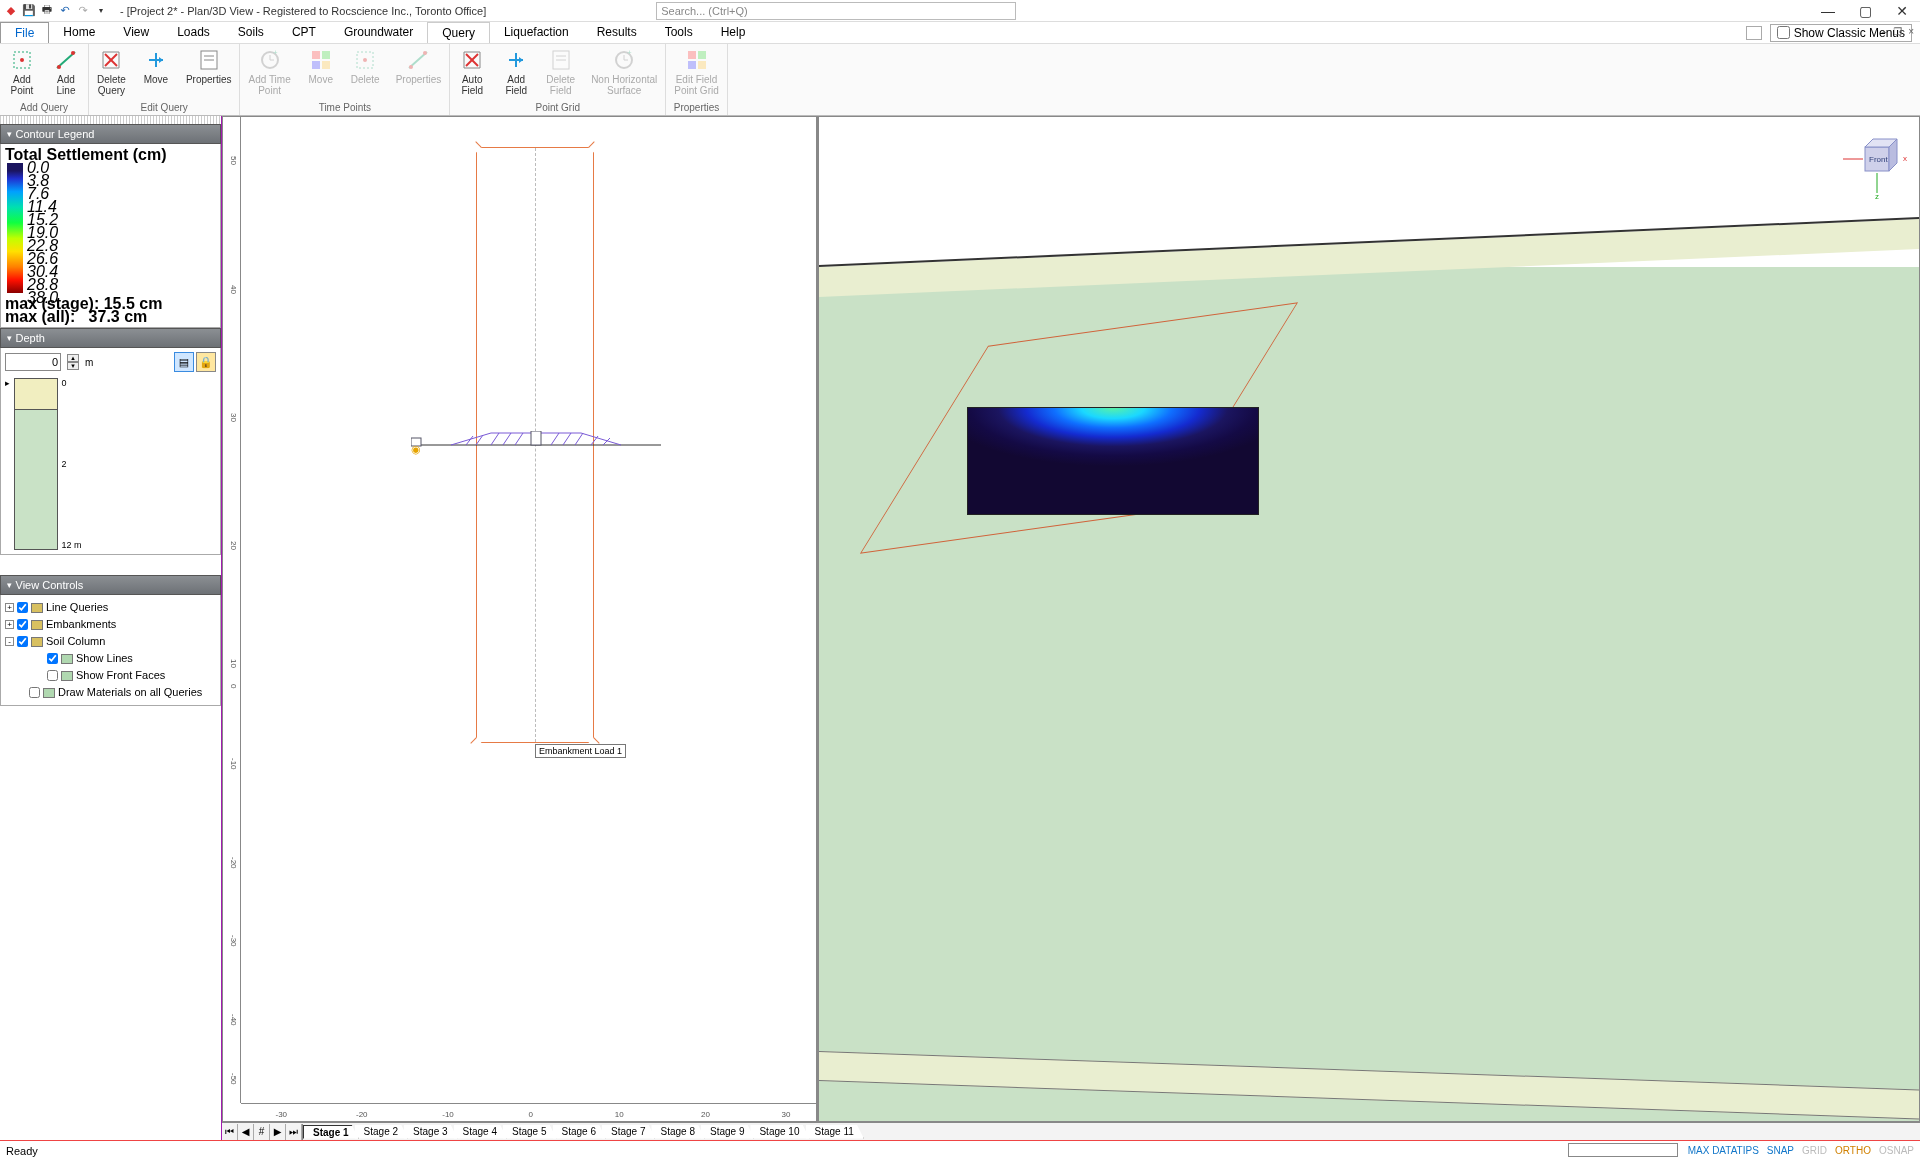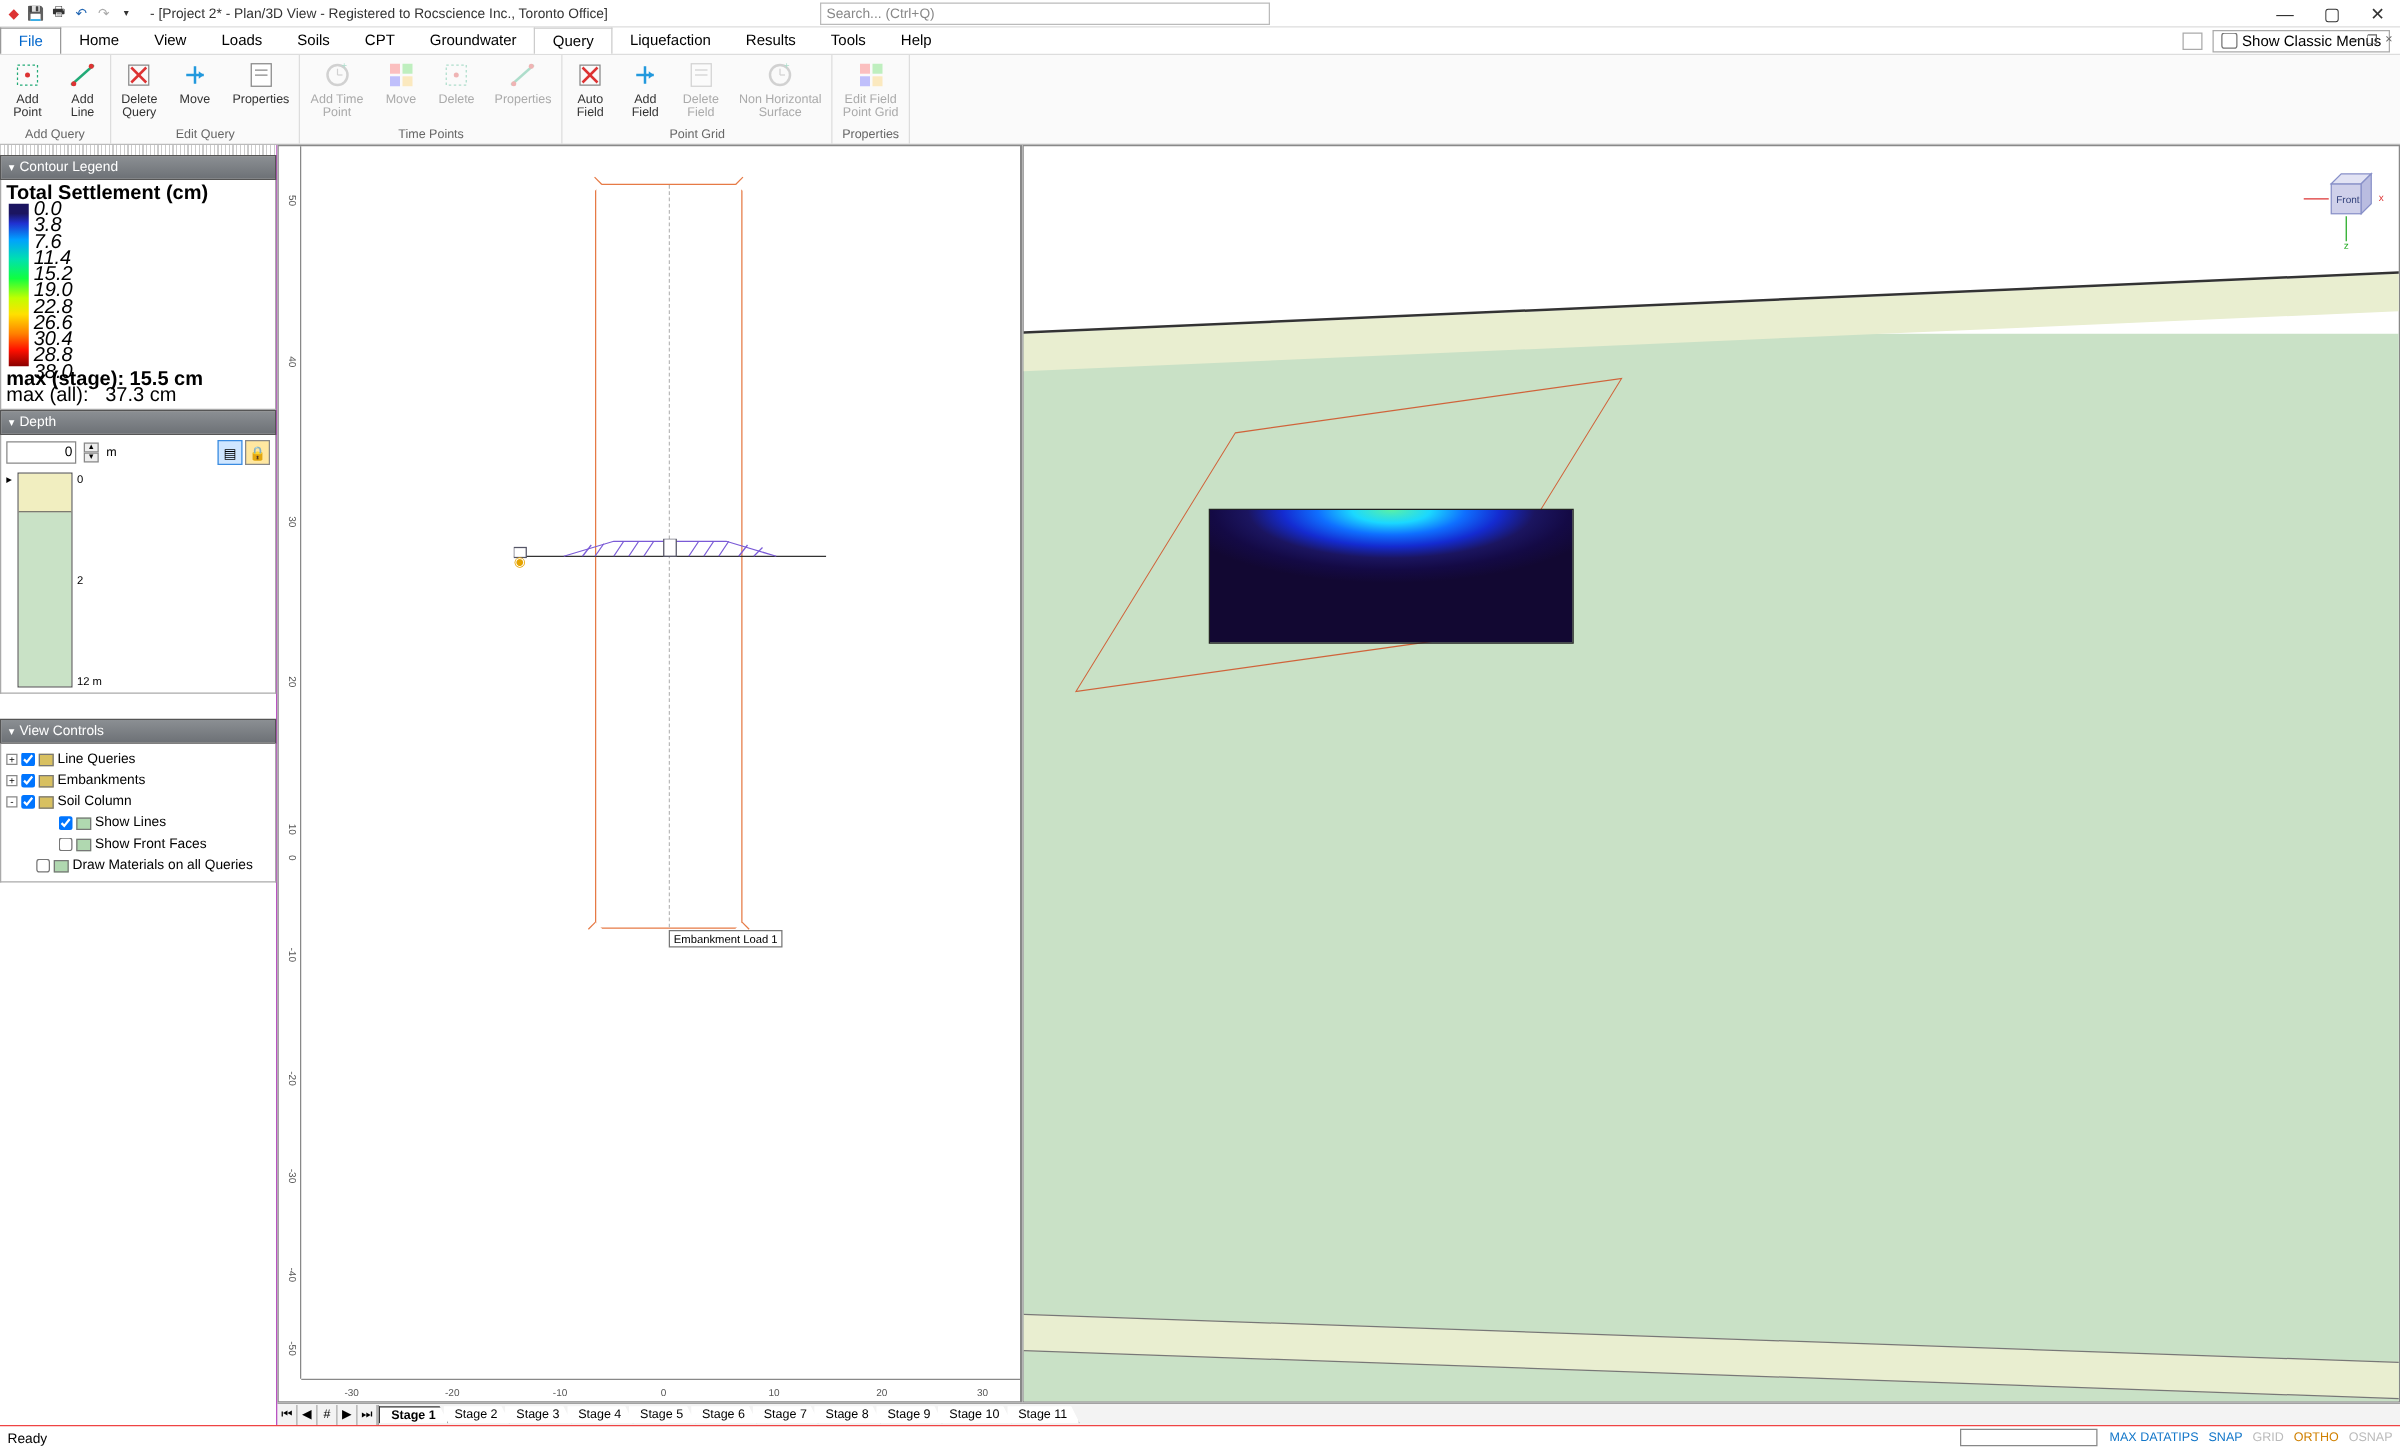--- a/index.html
+++ b/index.html
@@ -321,21 +321,21 @@
             <div>15.2</div>
             <div>19.0</div>
             <div>22.8</div>
             <div>26.6</div>
             <div>30.4</div>
             <div>28.8</div>
             <div>38.0</div>
           </div>
       </div>
       <div style="margin-top:4px;font-weight:bold;">max (stage): 15.5 cm</div>
-      <div style="font-weight:normal;white-space:pre;">max (all):   37.3 cm</div>
+      <div style="font-weight:bold;white-space:pre;">max (all):   37.3 cm</div>
     </div>
 
     <div class="panel-h">Depth</div>
     <div class="panel-b">
       <div id="depth-body">
         <input value="0" style="">
         <div class="spin">
             <span>▴</span>
             <span>▾</span>
           </div>

